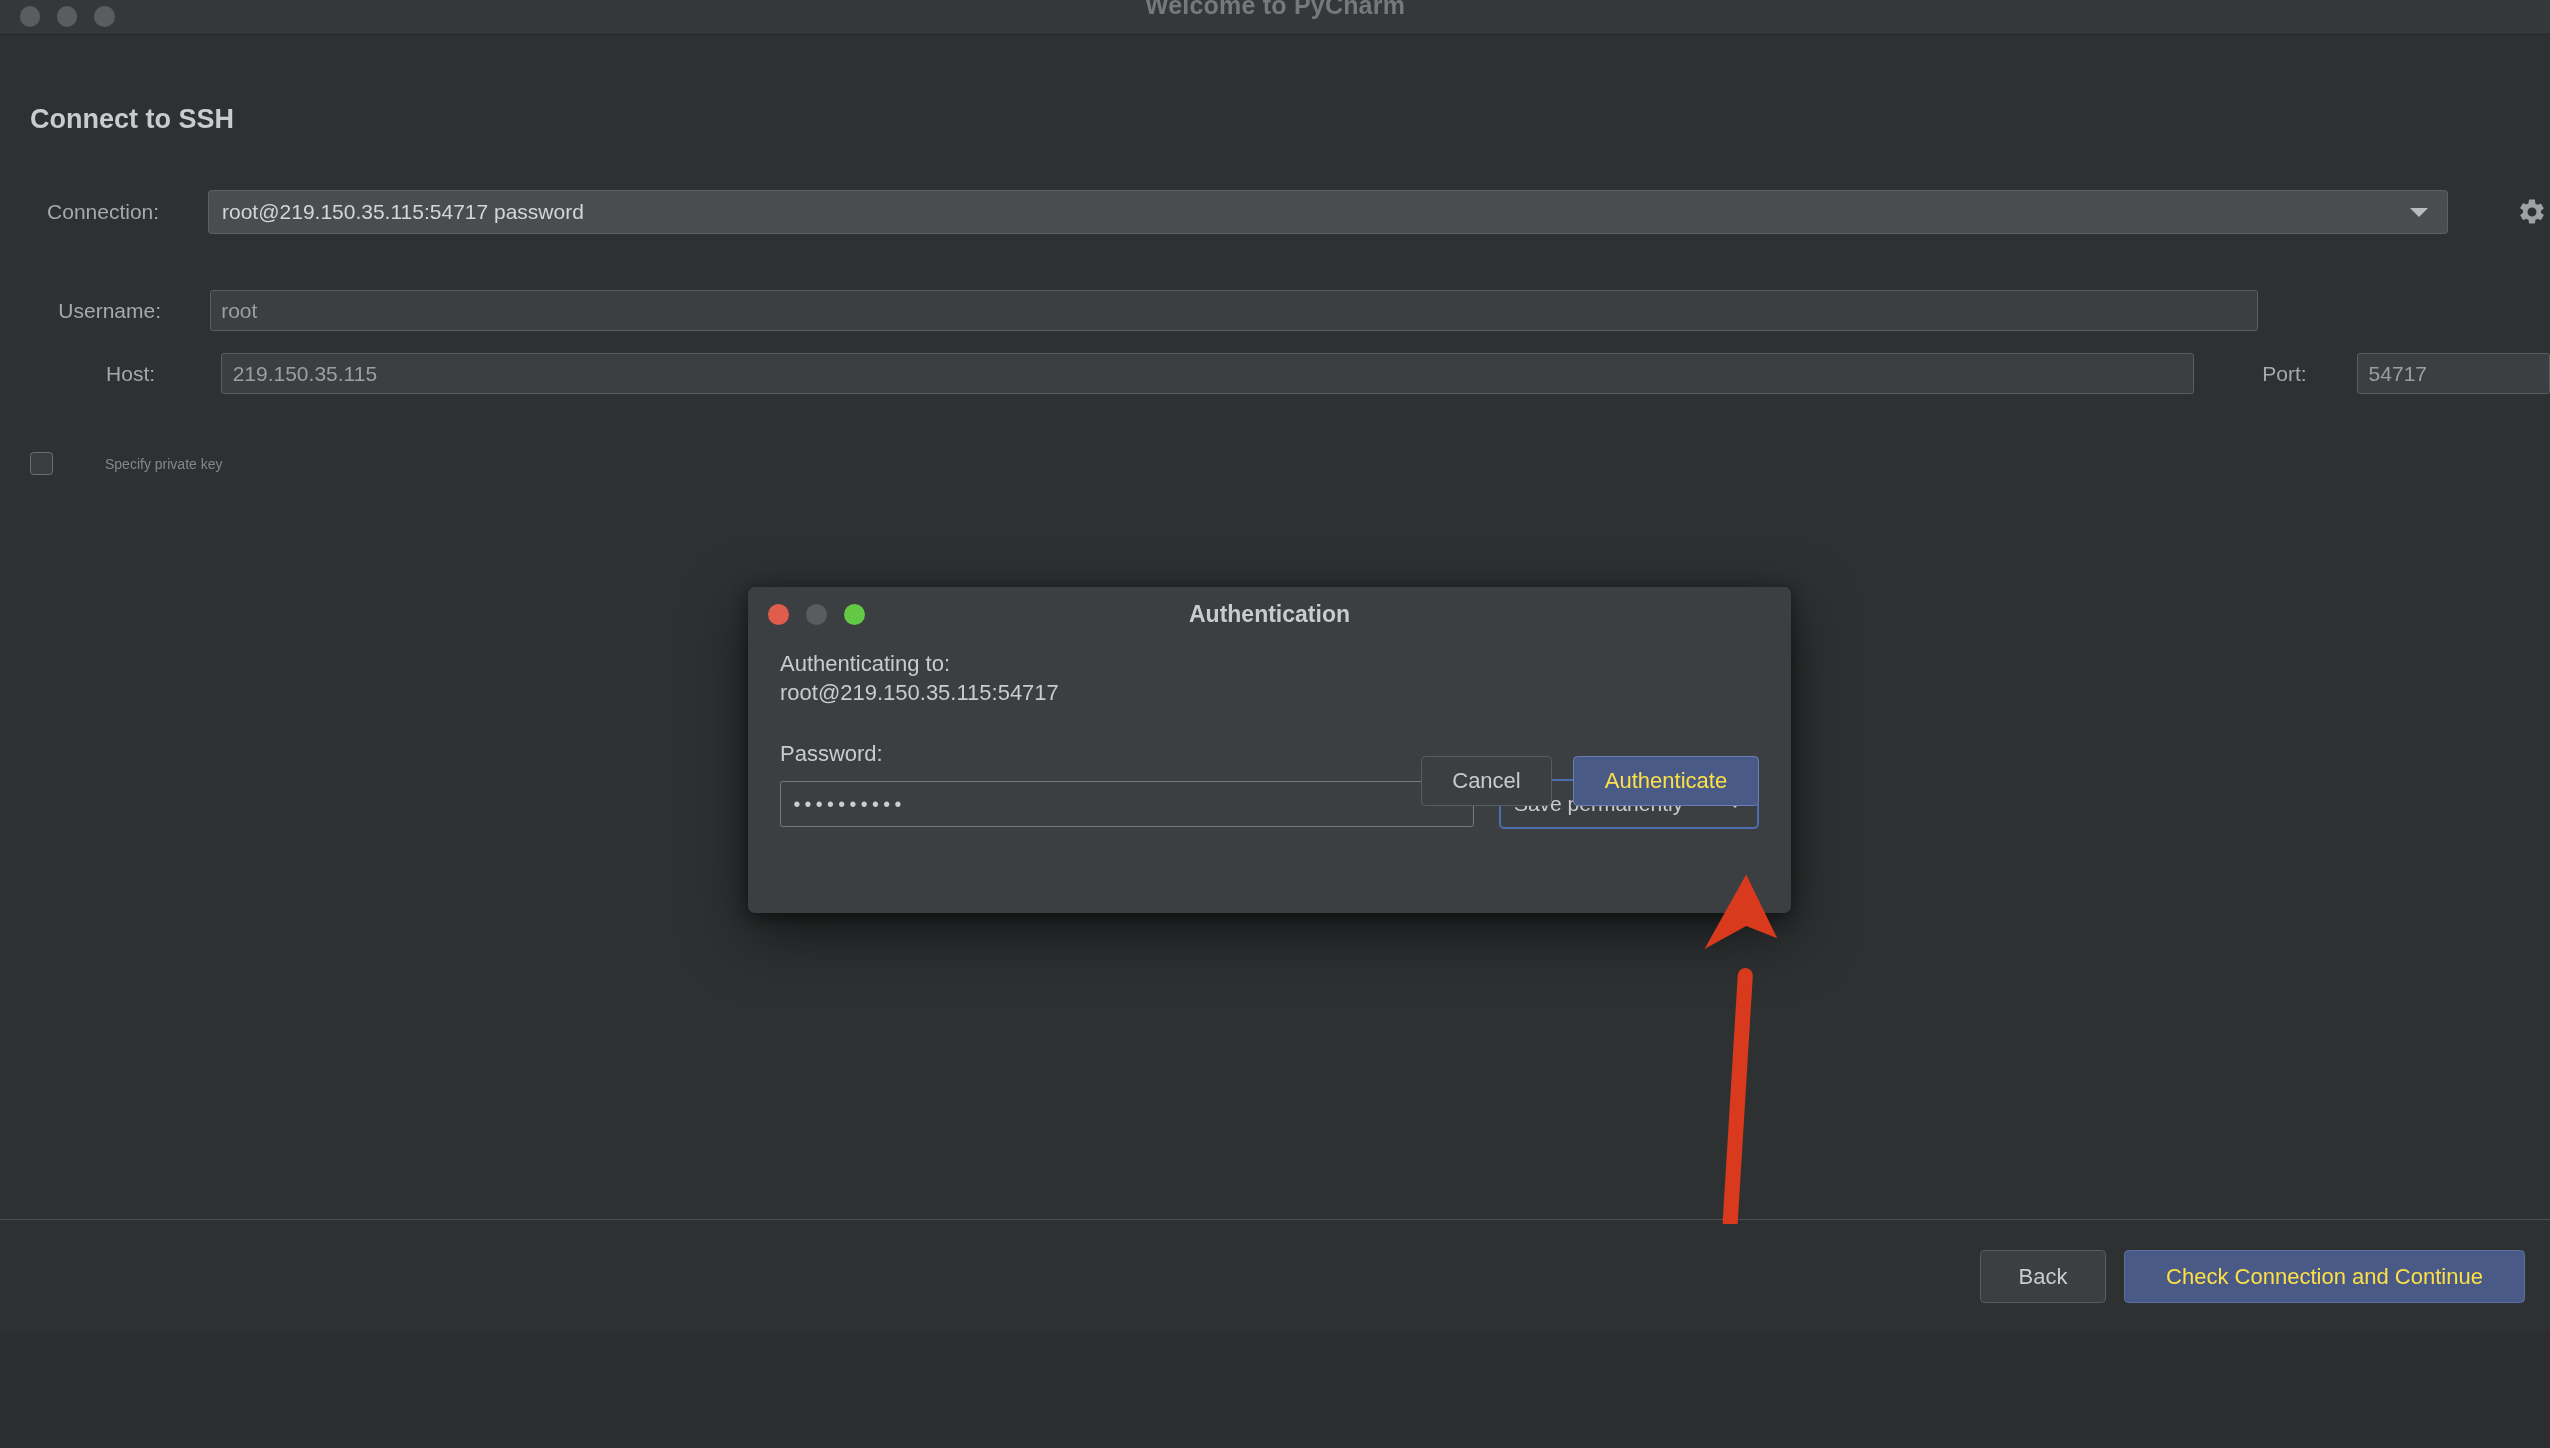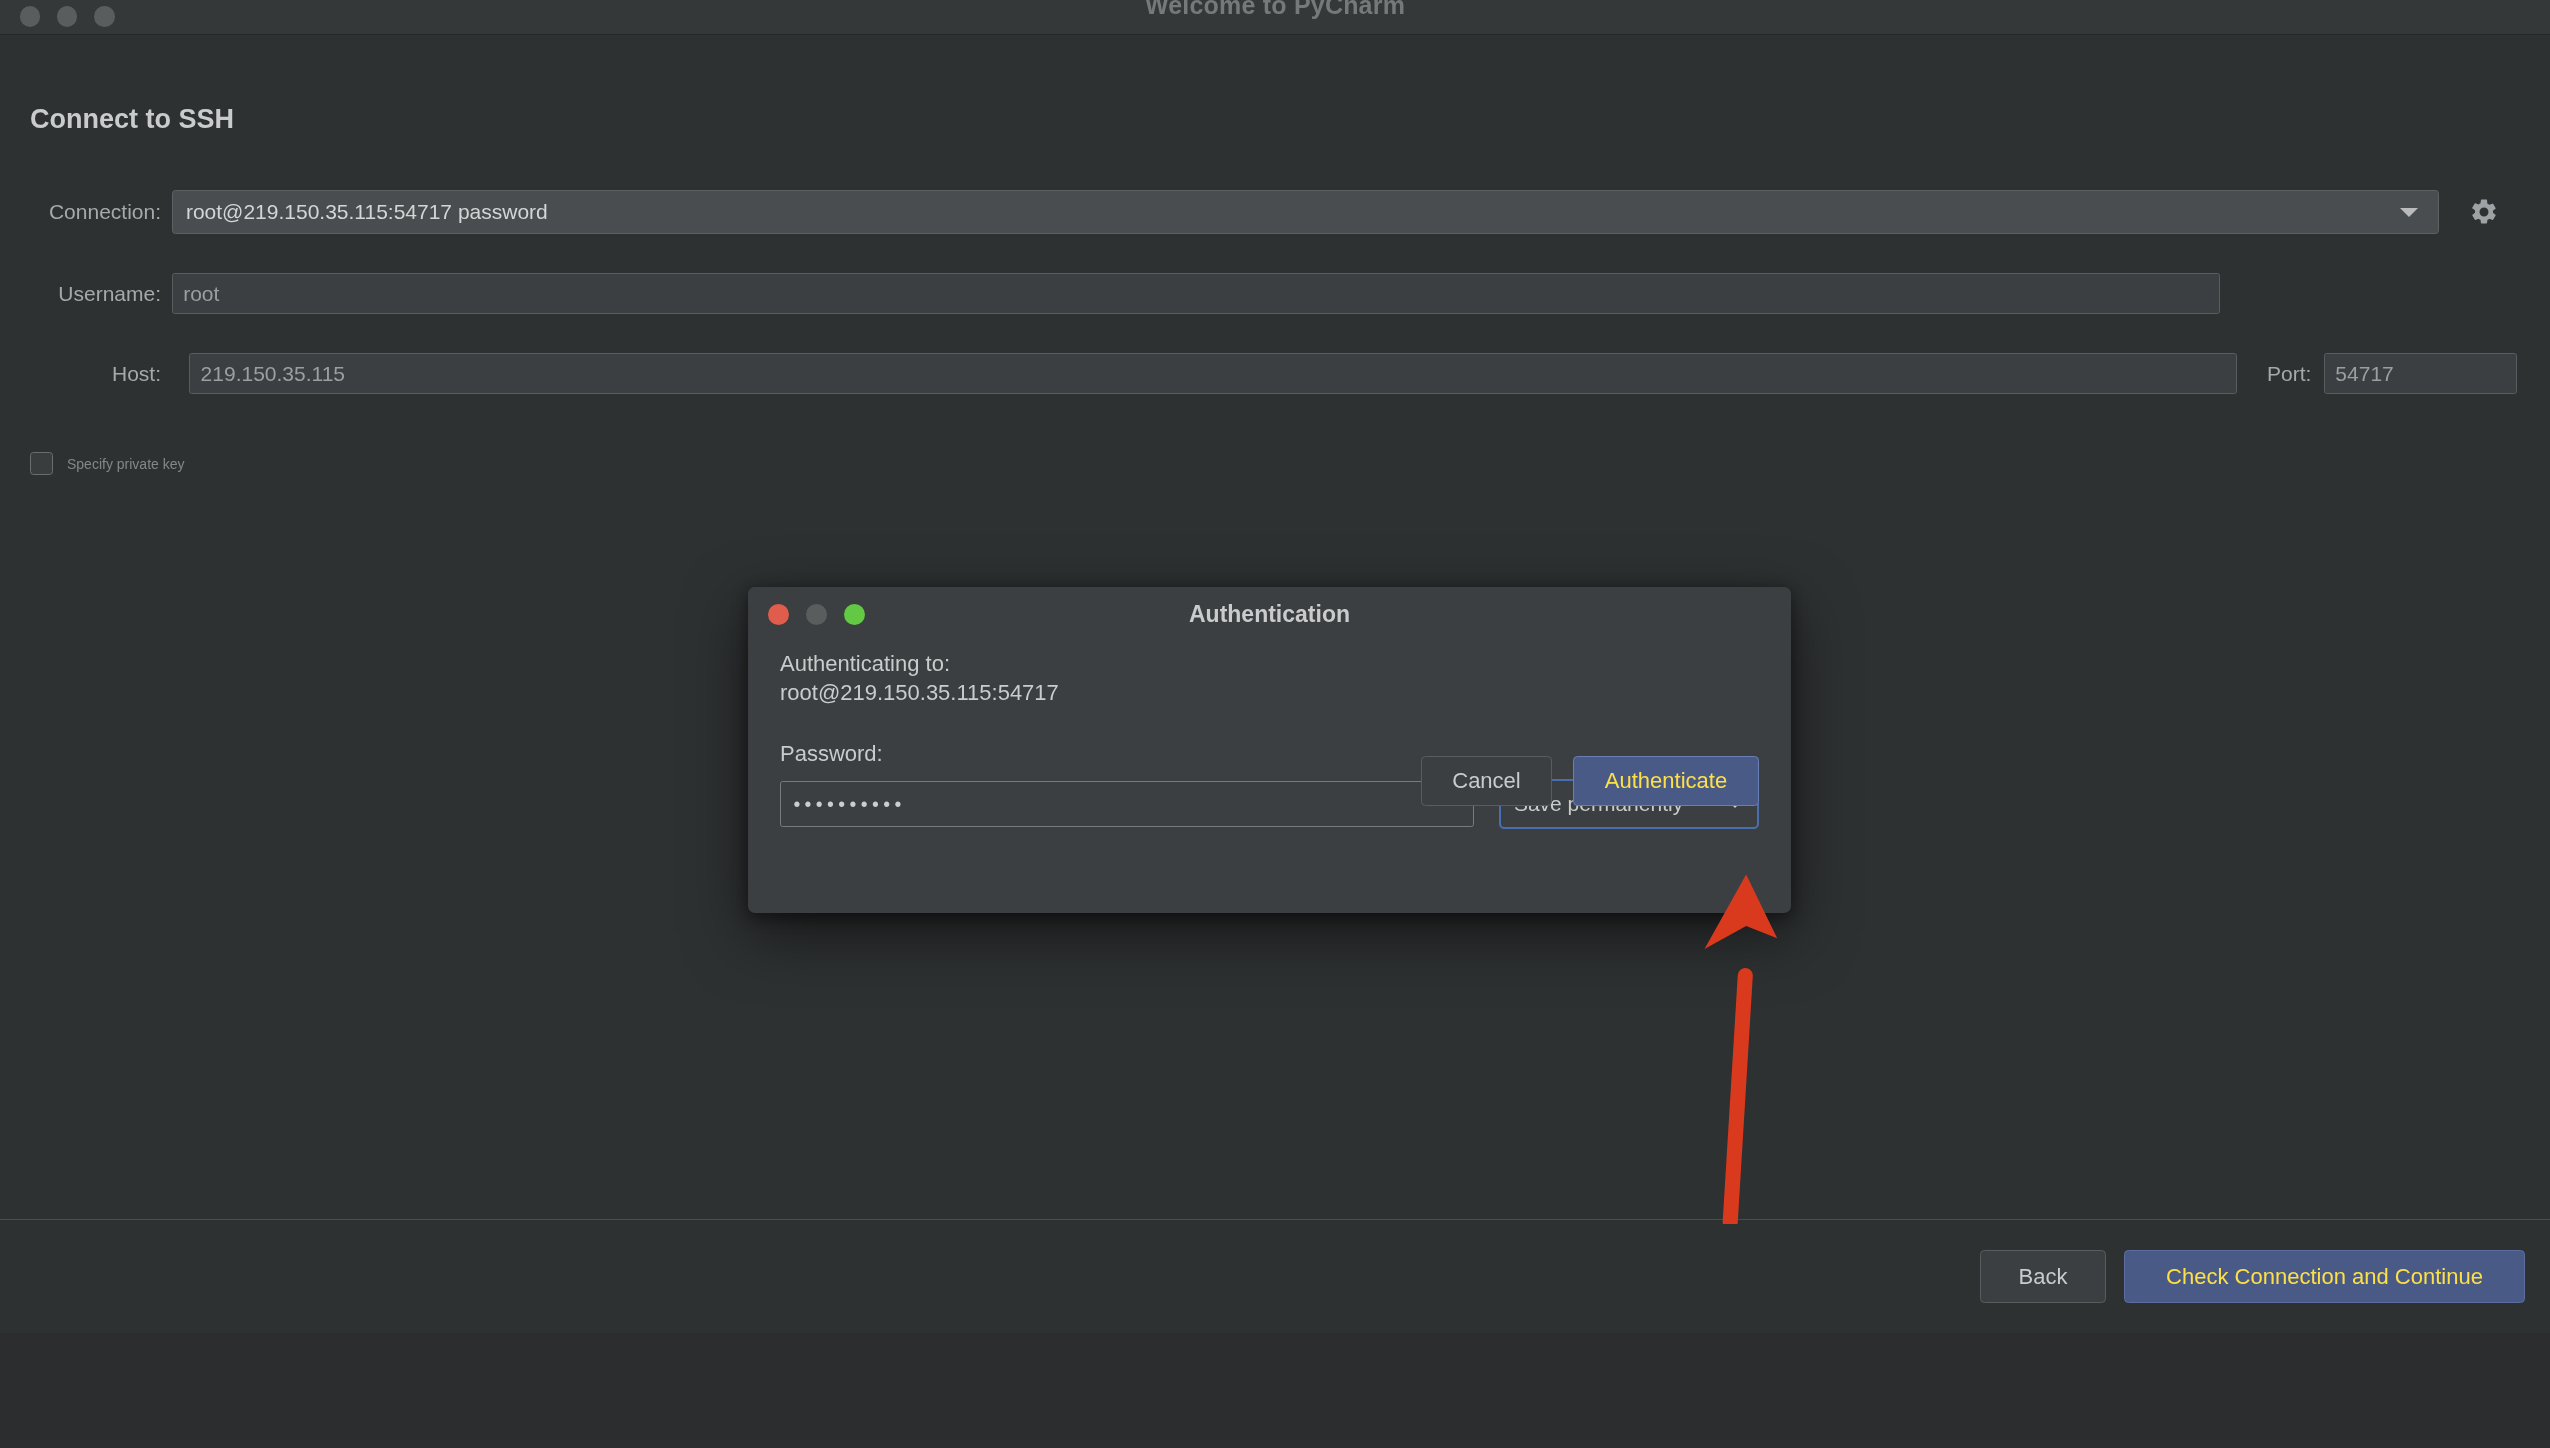--- a/index.html
+++ b/index.html
@@ -79,20 +79,21 @@
     font-weight: bold;
     color: #c9cbcc;
   }
 
   .form-row {
     position: absolute;
     left: 0;
     right: 0;
     display: flex;
     align-items: center;
+    gap: 38px;
   }
 
   .field-label {
     font-size: 21px;
     color: #a6a9ab;
     text-align: right;
     white-space: nowrap;
   }
 
   .text-input {
@@ -137,21 +138,21 @@
     border-top: 9.8px solid #b9bbbd;
     margin-right: 19.5px;
   }
   #connection-settings-btn {
     margin-left: 27px;
     width: 37px; height: 37px;
     display: flex; align-items: center; justify-content: center;
   }
 
   
-  #row-username { top: 238px; border-radius: 20px; }
+  #row-username { top: 255px; border-radius: 20px; }
   #row-username .field-label { width: 161px; margin-right: 10.6px; }
   #username-input { width: 2048px; }
 
   
   #row-host { top: 318px; }
   #row-host .field-label { width: 161px; margin-right: 28px; }
   #host-input { width: 2048px; }
   #port-label {
     font-size: 21px; color: #a6a9ab;
     margin-left: 30px; margin-right: 12.4px;

